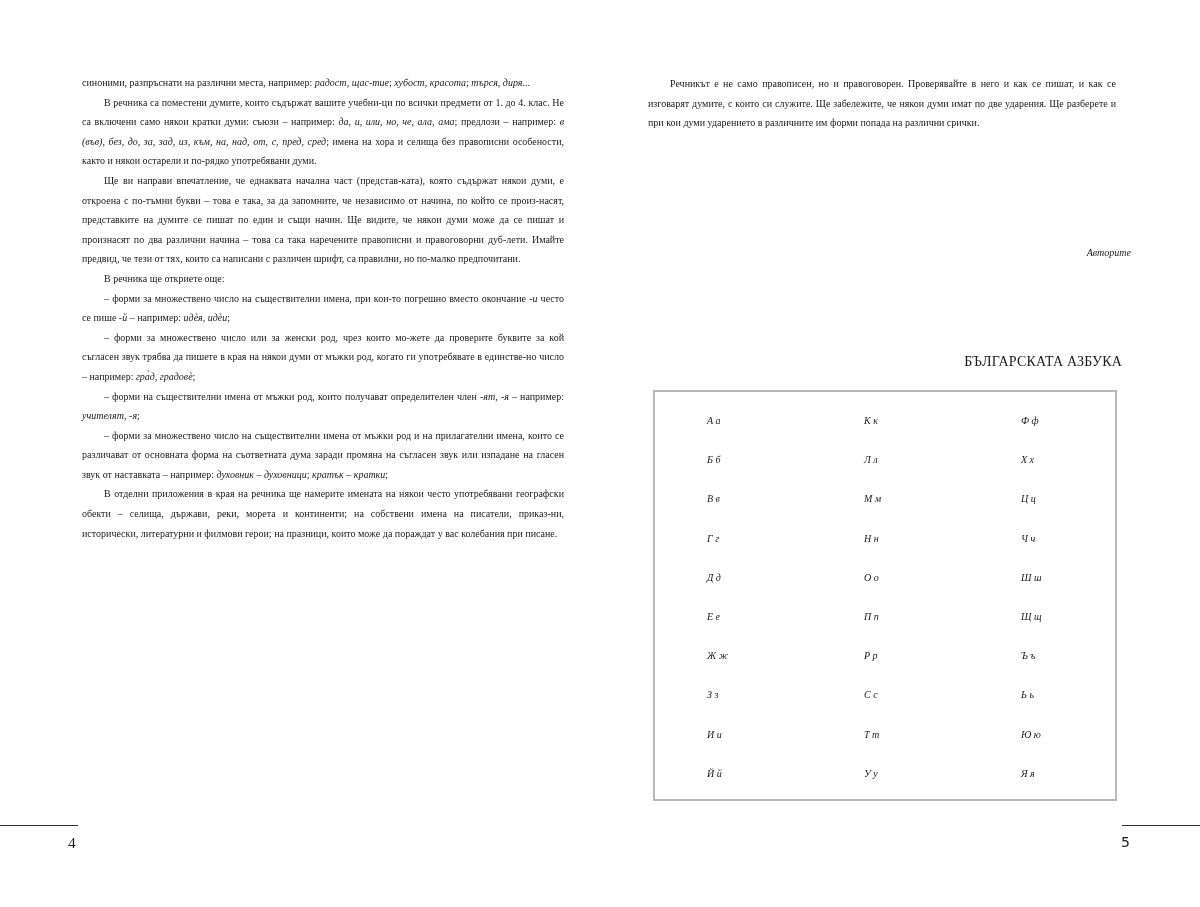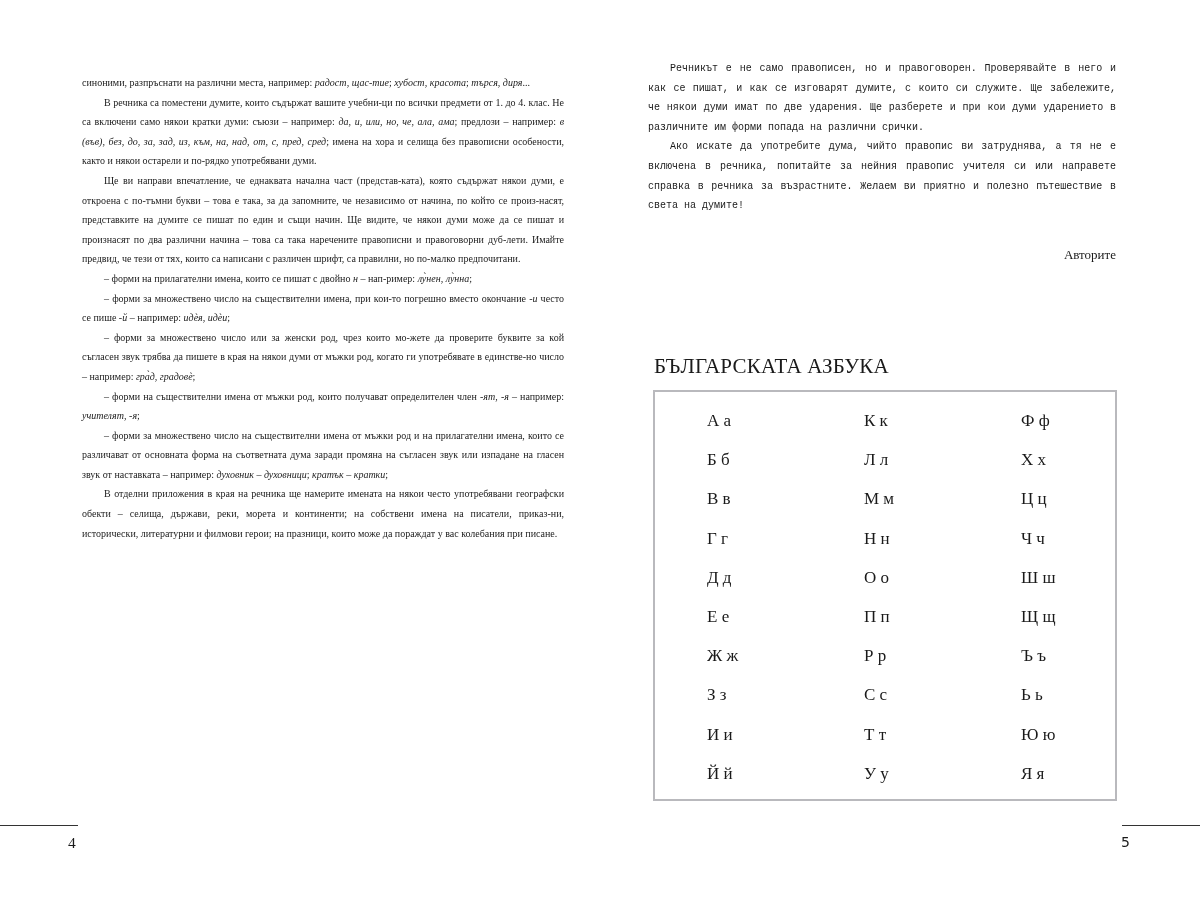--- a/index.html
+++ b/index.html
@@ -10,75 +10,74 @@
   }
   .page { position: absolute; top: 0; height: 907px; }
   .page-left { left: 0; width: 600px; }
   .page-right { left: 600px; width: 600px; }
 
   .text-col {
     position: absolute; font-size: 10px; line-height: 19.6px;
     text-align: justify; hyphens: manual;
   }
   .page-left .text-col { left: 82px; top: 73px; width: 482px; }
-  .page-right .text-col { left: 48px; top: 59px; width: 468px; font-family: Liberation Mono, monospace; }
+  .page-right .text-col { left: 48px; top: 74px; width: 468px; }
 
   .para { margin: 0; text-indent: 22px; }
   .para.noindent { text-indent: 0; }
   .para i { font-style: italic; }
 
   .signature {
-    position: absolute; right: 84px; top: 247px;
-    font-size: 13px; 
+    position: absolute; right: 69px; top: 247px;
+    font-size: 10px; font-style: italic;
   }
 
   .alphabet-title {
     position: absolute; left: 54px; width: 468px; top: 354px;
-    text-align: left; font-size: 21px; letter-spacing: 0.2px;
+    text-align: right; font-size: 14px; letter-spacing: 0.2px;
   }
   .alphabet-box {
     position: absolute; left: 53px; top: 390px; width: 464px; height: 411px;
     border: 2px solid #b9b9bd; box-sizing: border-box;
   }
   .alpha-col { position: absolute; top: 19px; }
   .alpha-col.c0 { left: 52px; }
   .alpha-col.c1 { left: 209px; }
   .alpha-col.c2 { left: 366px; }
-  .alpha-cell { height: 39.2px; font-size: 17px; line-height: 20px; white-space: nowrap; }
+  .alpha-cell { height: 39.2px; font-size: 10px; line-height: 20px; white-space: nowrap; font-style: italic; }
 
   .footer-rule { position: absolute; top: 825px; height: 0; border-top: 1px solid #333; }
   .page-left .footer-rule { left: 0; width: 78px; }
   .page-right .footer-rule { right: 0; width: 78px; }
   .page-number { position: absolute; top: 834px; font-size: 15.5px; }
   .page-left .page-number { left: 68px; }
   .page-right .page-number { left: 521px; font-family: "DejaVu Sans", sans-serif; font-size: 14px; }
 </style>
 </head>
 <body>
 
 <div class="page page-left">
   <div class="text-col">
       <p class="para noindent"><span>синоними, разпръснати на различни места, например: </span><i>радост, щас-тие</i><span>; </span><i>хубост, красота</i><span>; </span><i>търся, диря</i><span>...</span></p>
       <p class="para"><span>В речника са поместени думите, които съдържат вашите учебни-ци по всички предмети от 1. до 4. клас. Не са включени само някои кратки думи: съюзи – например: </span><i>да, и, или, но, че, ала, ама</i><span>; предлози – например: </span><i>в (във), без, до, за, зад, из, към, на, над, от, с, пред, сред</i><span>; имена на хора и селища без правописни особености, както и някои остарели и по-рядко употребявани думи.</span></p>
       <p class="para"><span>Ще ви направи впечатление, че еднаквата начална част (представ-ката), която съдържат някои думи, е откроена с по-тъмни букви – това е така, за да запомните, че независимо от начина, по който се произ-насят, представките на думите се пишат по един и същи начин. Ще видите, че някои думи може да се пишат и произнасят по два различни начина – това са така наречените правописни и правоговорни дуб-лети. Имайте предвид, че тези от тях, които са написани с различен шрифт, са правилни, но по-малко предпочитани.</span></p>
-      <p class="para"><span>– форми на прилагателни имена, които се пишат с двойно </span><i>н</i><span> – нап-ример: </span><i>лу̀нен, лу̀нна</i><span>;</span></p>
+      <p class="para"><span>В речника ще откриете още:</span></p>
       <p class="para"><span>– форми за множествено число на съществителни имена, при кои-то погрешно вместо окончание </span><i>-и</i><span> често се пише </span><i>-й</i><span> – например: </span><i>идѐя, идѐи</i><span>;</span></p>
       <p class="para"><span>– форми за множествено число или за женски род, чрез които мо-жете да проверите буквите за кой съгласен звук трябва да пишете в края на някои думи от мъжки род, когато ги употребявате в единстве-но число – например: </span><i>гра̀д, градовѐ</i><span>;</span></p>
       <p class="para"><span>– форми на съществителни имена от мъжки род, които получават определителен член </span><i>-ят, -я</i><span> – например: </span><i>учителят, -я</i><span>;</span></p>
       <p class="para"><span>– форми за множествено число на съществителни имена от мъжки род и на прилагателни имена, които се различават от основната форма на съответната дума заради промяна на съгласен звук или изпадане на гласен звук от наставката – например: </span><i>духовник – духовници</i><span>; </span><i>кратък – кратки</i><span>;</span></p>
       <p class="para"><span>В отделни приложения в края на речника ще намерите имената на някои често употребявани географски обекти – селища, държави, реки, морета и континенти; на собствени имена на писатели, приказ-ни, исторически, литературни и филмови герои; на празници, които може да пораждат у вас колебания при писане.</span></p>
     </div>
   <div class="footer-rule"></div>
   <div class="page-number">4</div>
 </div>
 
 <div class="page page-right">
   <div class="text-col">
       <p class="para"><span>Речникът е не само правописен, но и правоговорен. Проверявайте в него и как се пишат, и как се изговарят думите, с които си служите. Ще забележите, че някои думи имат по две ударения. Ще разберете и при кои думи ударението в различните им форми попада на различни срички.</span></p>
-      <p class="para"><span>Ако искате да употребите дума, чийто правопис ви затруднява, а тя не е включена в речника, попитайте за нейния правопис учителя си или направете справка в речника за възрастните. Желаем ви приятно и полезно пътешествие в света на думите!</span></p>
     </div>
   <div class="signature">Авторите</div>
 
   <div class="alphabet-title">БЪЛГАРСКАТА АЗБУКА</div>
   <div class="alphabet-box">
     <div class="alpha-col c0">
         <div class="alpha-cell">А а</div>
         <div class="alpha-cell">Б б</div>
         <div class="alpha-cell">В в</div>
         <div class="alpha-cell">Г г</div>

